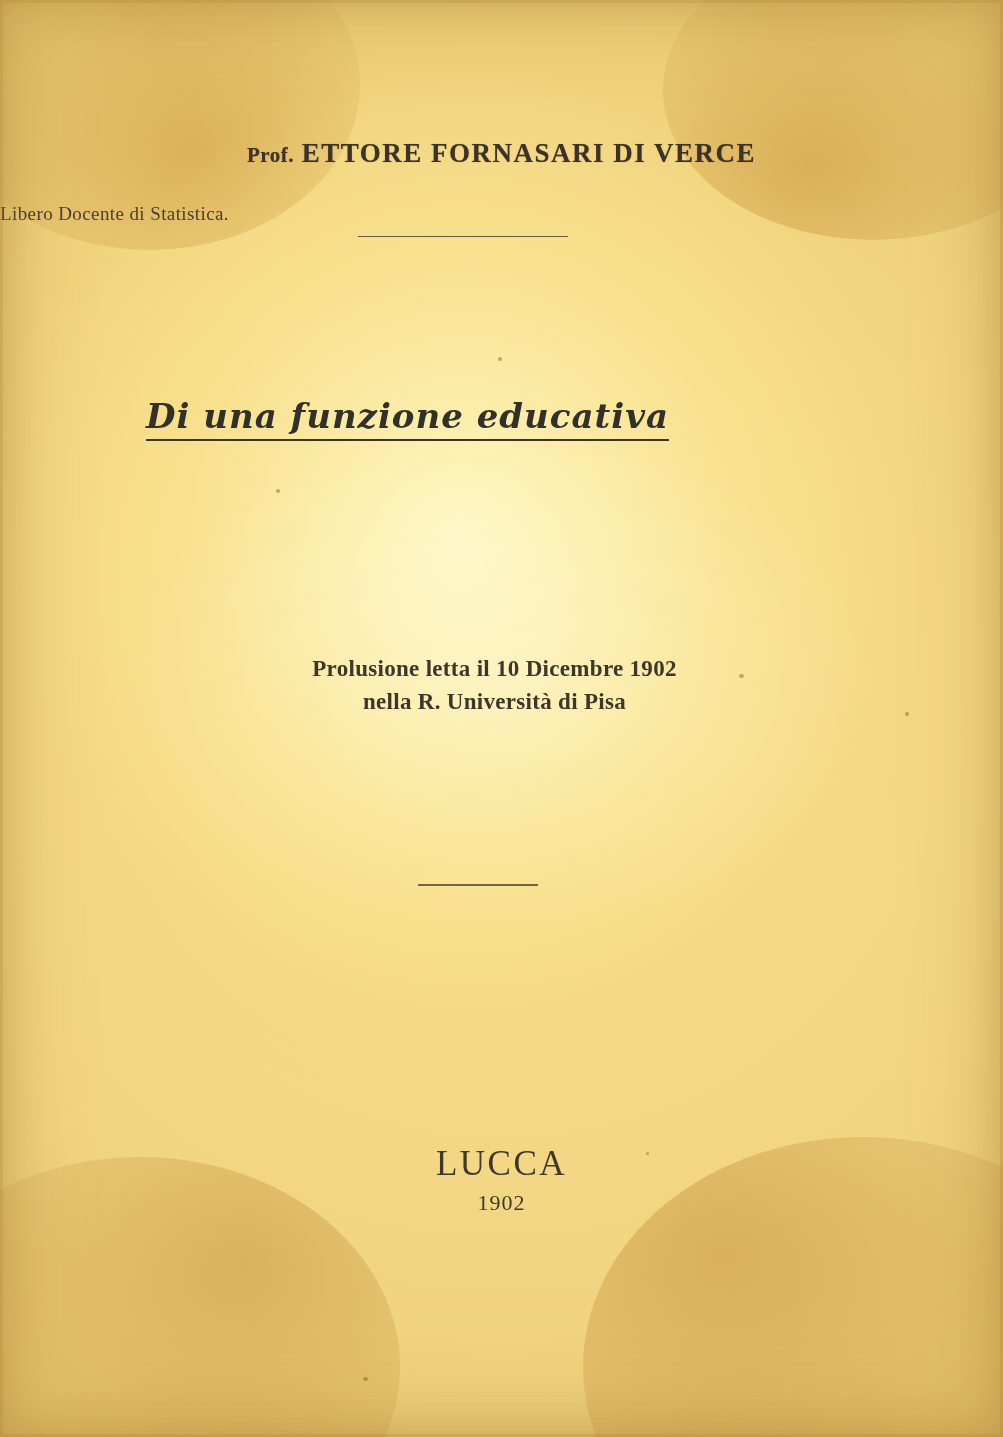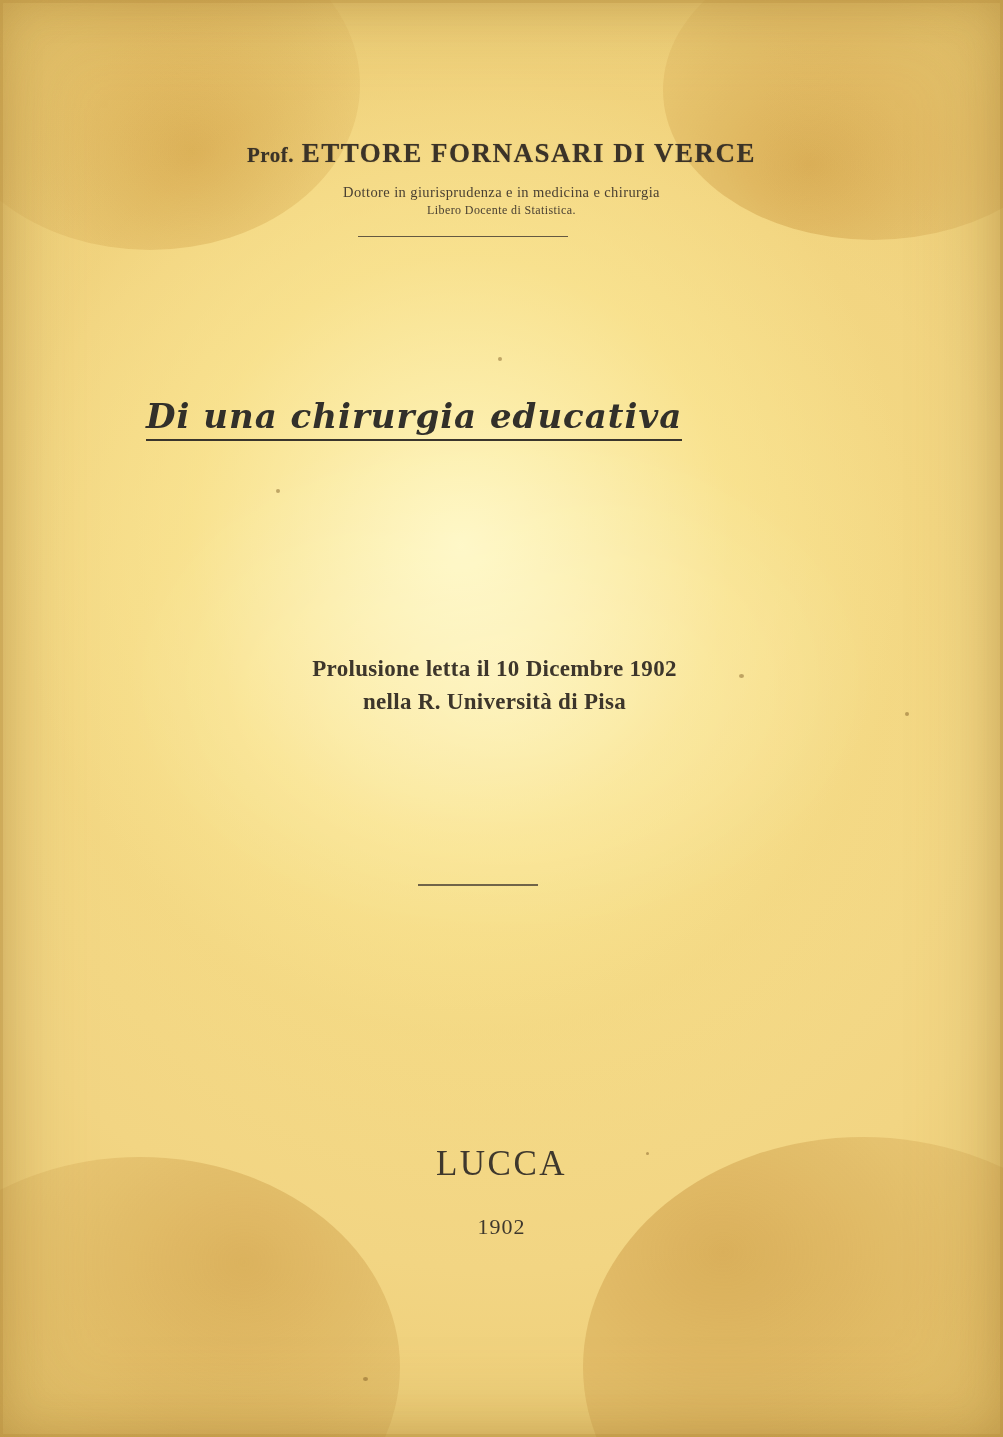--- a/index.html
+++ b/index.html
@@ -66,22 +66,21 @@
     position: absolute;
     top: 184px; left: 0; right: 0;
     text-align: center;
     font-size: 14.5px;
     letter-spacing: 0.4px;
     color: #4a4032;
   }
   .subtitle-2 {
     position: absolute;
     top: 203px; left: 0; right: 0;
-    text-align: center;
-    font-size: 12px;
+    font-size: 19px;
     letter-spacing: 0.4px;
     color: #4a4032;
   }
   .rule-top {
     position: absolute;
     top: 236px; left: 358px;
     width: 210px; height: 1px;
     background: #4a4134;
     opacity: 0.85;
   }
@@ -145,21 +144,20 @@
   }
   .imprint .printer {
     font-size: 25px;
     letter-spacing: 0.6px;
     line-height: 1.5;
   }
   .imprint .year {
     font-size: 22px;
     letter-spacing: 1px;
     line-height: 1.6;
-    margin-top: 24px;
   }
 </style>
 </head>
 <body>
 
 <div class="page">
 
   <div class="stain s1"></div>
   <div class="stain s2"></div>
   <div class="stain s3"></div>
@@ -173,26 +171,25 @@
   <div class="speck" style="left:363px; top:1377px; width:5px; height:4px;"></div>
   <div class="speck" style="left:646px; top:1152px; width:3px; height:3px;"></div>
 
   <div class="content">
 
     <div class="author">
       <span class="prof">Prof.</span>
       <span class="name">ETTORE FORNASARI DI VERCE</span>
     </div>
 
-    <div class="subtitle-1">Dottore in giurisprudenza e in  medicina e chirurgia</div>
     <div class="subtitle-2">Libero Docente di Statistica.</div>
 
     <div class="rule-top"></div>
 
-    <div class="title-line-1">Di una chirurgia educativa</div>
+    <div class="title-line-1">Di una funzione educativa</div>
 
     <div class="occasion">
       <span>Prolusione letta il 10 Dicembre 1902</span>
       <span class="l2">nella R. Università di Pisa</span>
     </div>
 
     <div class="rule-mid"></div>
 
     <div class="imprint">
       <div class="city">LUCCA</div>

